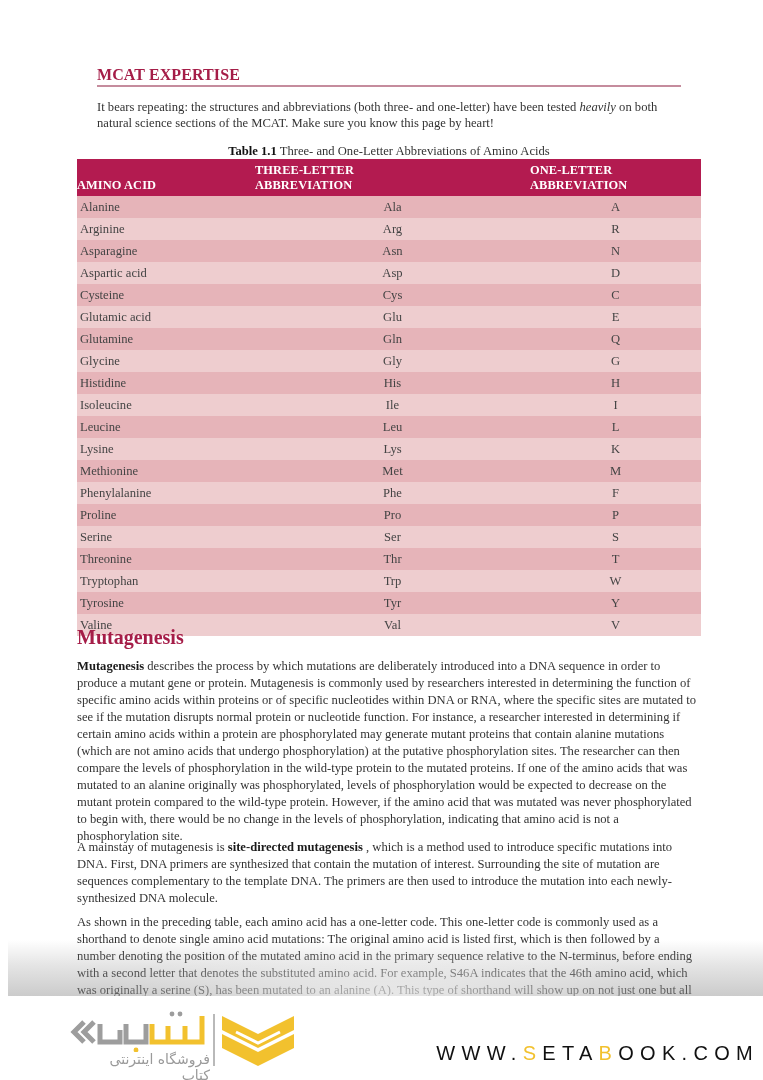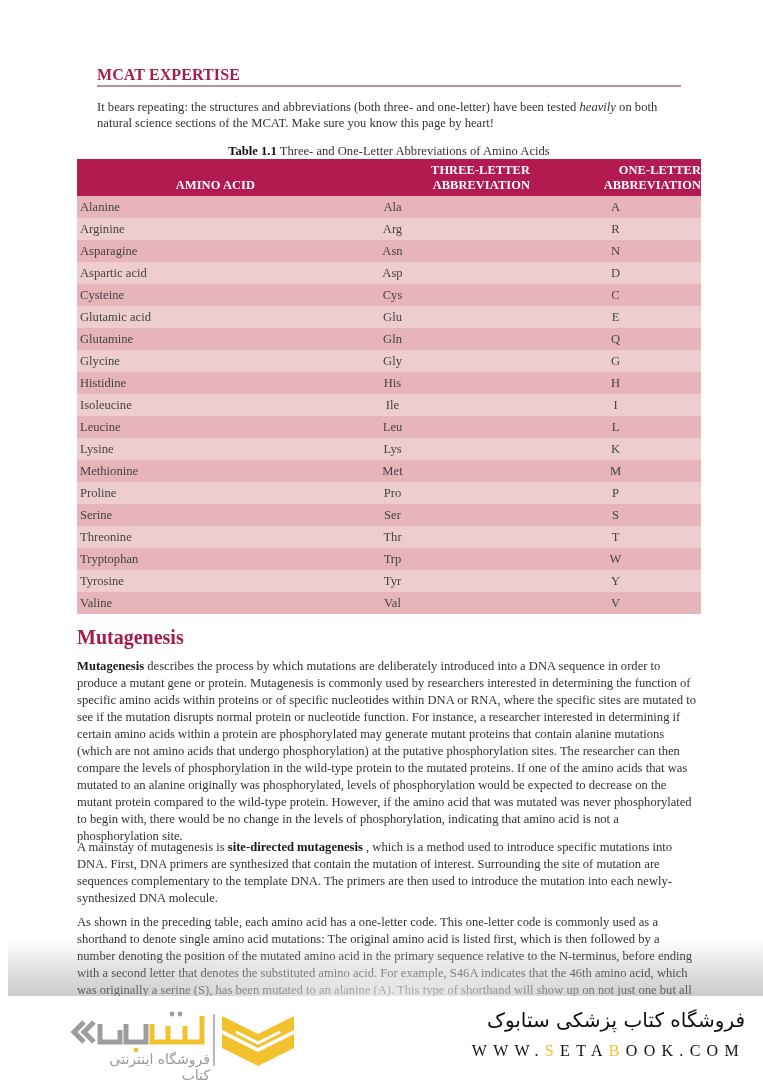--- a/index.html
+++ b/index.html
@@ -27,23 +27,23 @@
   }
   .table-caption b { font-weight: bold; color: #111; }
 
   table.amino {
     position: absolute; left: 69px; top: 159px; width: 624px;
     border-collapse: collapse; font-size: 12.6px; color: #444;
   }
   table.amino thead th {
     background: #b31b50; color: #ffffff; font-weight: bold; font-size: 12.4px;
     height: 37px; line-height: 15px; vertical-align: bottom; padding-bottom: 3px;
-    text-align: right; letter-spacing: 0.1px;
-  }
-  table.amino thead th.c1 { width: 178px; padding-left: 16px; }
+    text-align: left; letter-spacing: 0.1px;
+  }
+  table.amino thead th.c1 { width: 178px; padding-left: 0; }
   table.amino thead th.c2 { width: 275px; }
   table.amino thead th.c3 { width: 171px; }
   table.amino tbody td { height: 22px; line-height: 20px; padding: 0; }
   table.amino tbody td.c1 { padding-left: 3px; text-align: left; }
   table.amino tbody td.c2 { text-align: center; }
   table.amino tbody td.c3 { text-align: center; }
   table.amino tbody tr:nth-child(odd) td { background: #e6b4b9; }
   table.amino tbody tr:nth-child(even) td { background: #eecdcf; }
 
   .section-heading {
@@ -74,22 +74,22 @@
     font-family: "DejaVu Sans", sans-serif; font-size: 14px; color: #9a9a9a; direction: rtl;
   }
   .logo-divider { position: absolute; left: 183px; top: 6px; width: 2px; height: 52px; background: #b9b9b9; }
   .logo-mark { position: absolute; left: 188px; top: 2px; width: 80px; height: 60px; }
 
   .footer-fa {
     position: absolute; right: 18px; top: 12px; text-align: right; direction: rtl;
     font-family: "DejaVu Sans", sans-serif; font-size: 20px; color: #111;
   }
   .footer-url {
-    position: absolute; right: 18px; top: 46px;
-    font-family: Liberation Serif, serif; font-size: 16px; letter-spacing: 6.3px; color: #111;
+    position: absolute; right: 4px; top: 46px;
+    font-family: Liberation Sans, sans-serif; font-size: 20px; letter-spacing: 6.3px; color: #111;
   }
   .footer-url .hl { color: #f2c12e; }
 </style>
 </head>
 <body>
 
 <div class="page">
 
   <div class="expertise-title">MCAT EXPERTISE</div>
   <div class="expertise-rule"></div>
@@ -163,20 +163,25 @@
         </tr>
         <tr>
           <td class="c1">Lysine</td>
           <td class="c2">Lys</td>
           <td class="c3">K</td>
         </tr>
         <tr>
           <td class="c1">Methionine</td>
           <td class="c2">Met</td>
           <td class="c3">M</td>
+        </tr>
+        <tr>
+          <td class="c1">Phenylalanine</td>
+          <td class="c2">Phe</td>
+          <td class="c3">F</td>
         </tr>
         <tr>
           <td class="c1">Proline</td>
           <td class="c2">Pro</td>
           <td class="c3">P</td>
         </tr>
         <tr>
           <td class="c1">Serine</td>
           <td class="c2">Ser</td>
           <td class="c3">S</td>
@@ -233,15 +238,14 @@
     </svg>
     <div class="logo-sub">فروشگاه اینترنتی کتاب</div>
     <div class="logo-divider"></div>
     <svg class="logo-mark" viewBox="0 0 80 60">
       <path d="M4 6 L40 24 L76 6 L76 20 L40 38 L4 20 Z" fill="#f2c12e"></path>
       <path d="M4 24 L40 42 L76 24 L76 38 L40 56 L4 38 Z" fill="#f2c12e"></path>
       <path d="M18 22 L40 33 L62 22" fill="none" stroke="#fff" stroke-width="3"></path>
     </svg>
   </div>
 
-  <div class="footer-fa">فروشگاه کتاب پزشکی ستابوک</div>
   <div class="footer-url"><span>WWW.</span><span class="hl">S</span><span>ETA</span><span class="hl">B</span><span>OOK.COM</span></div>
 </div>
 
 </body></html>

